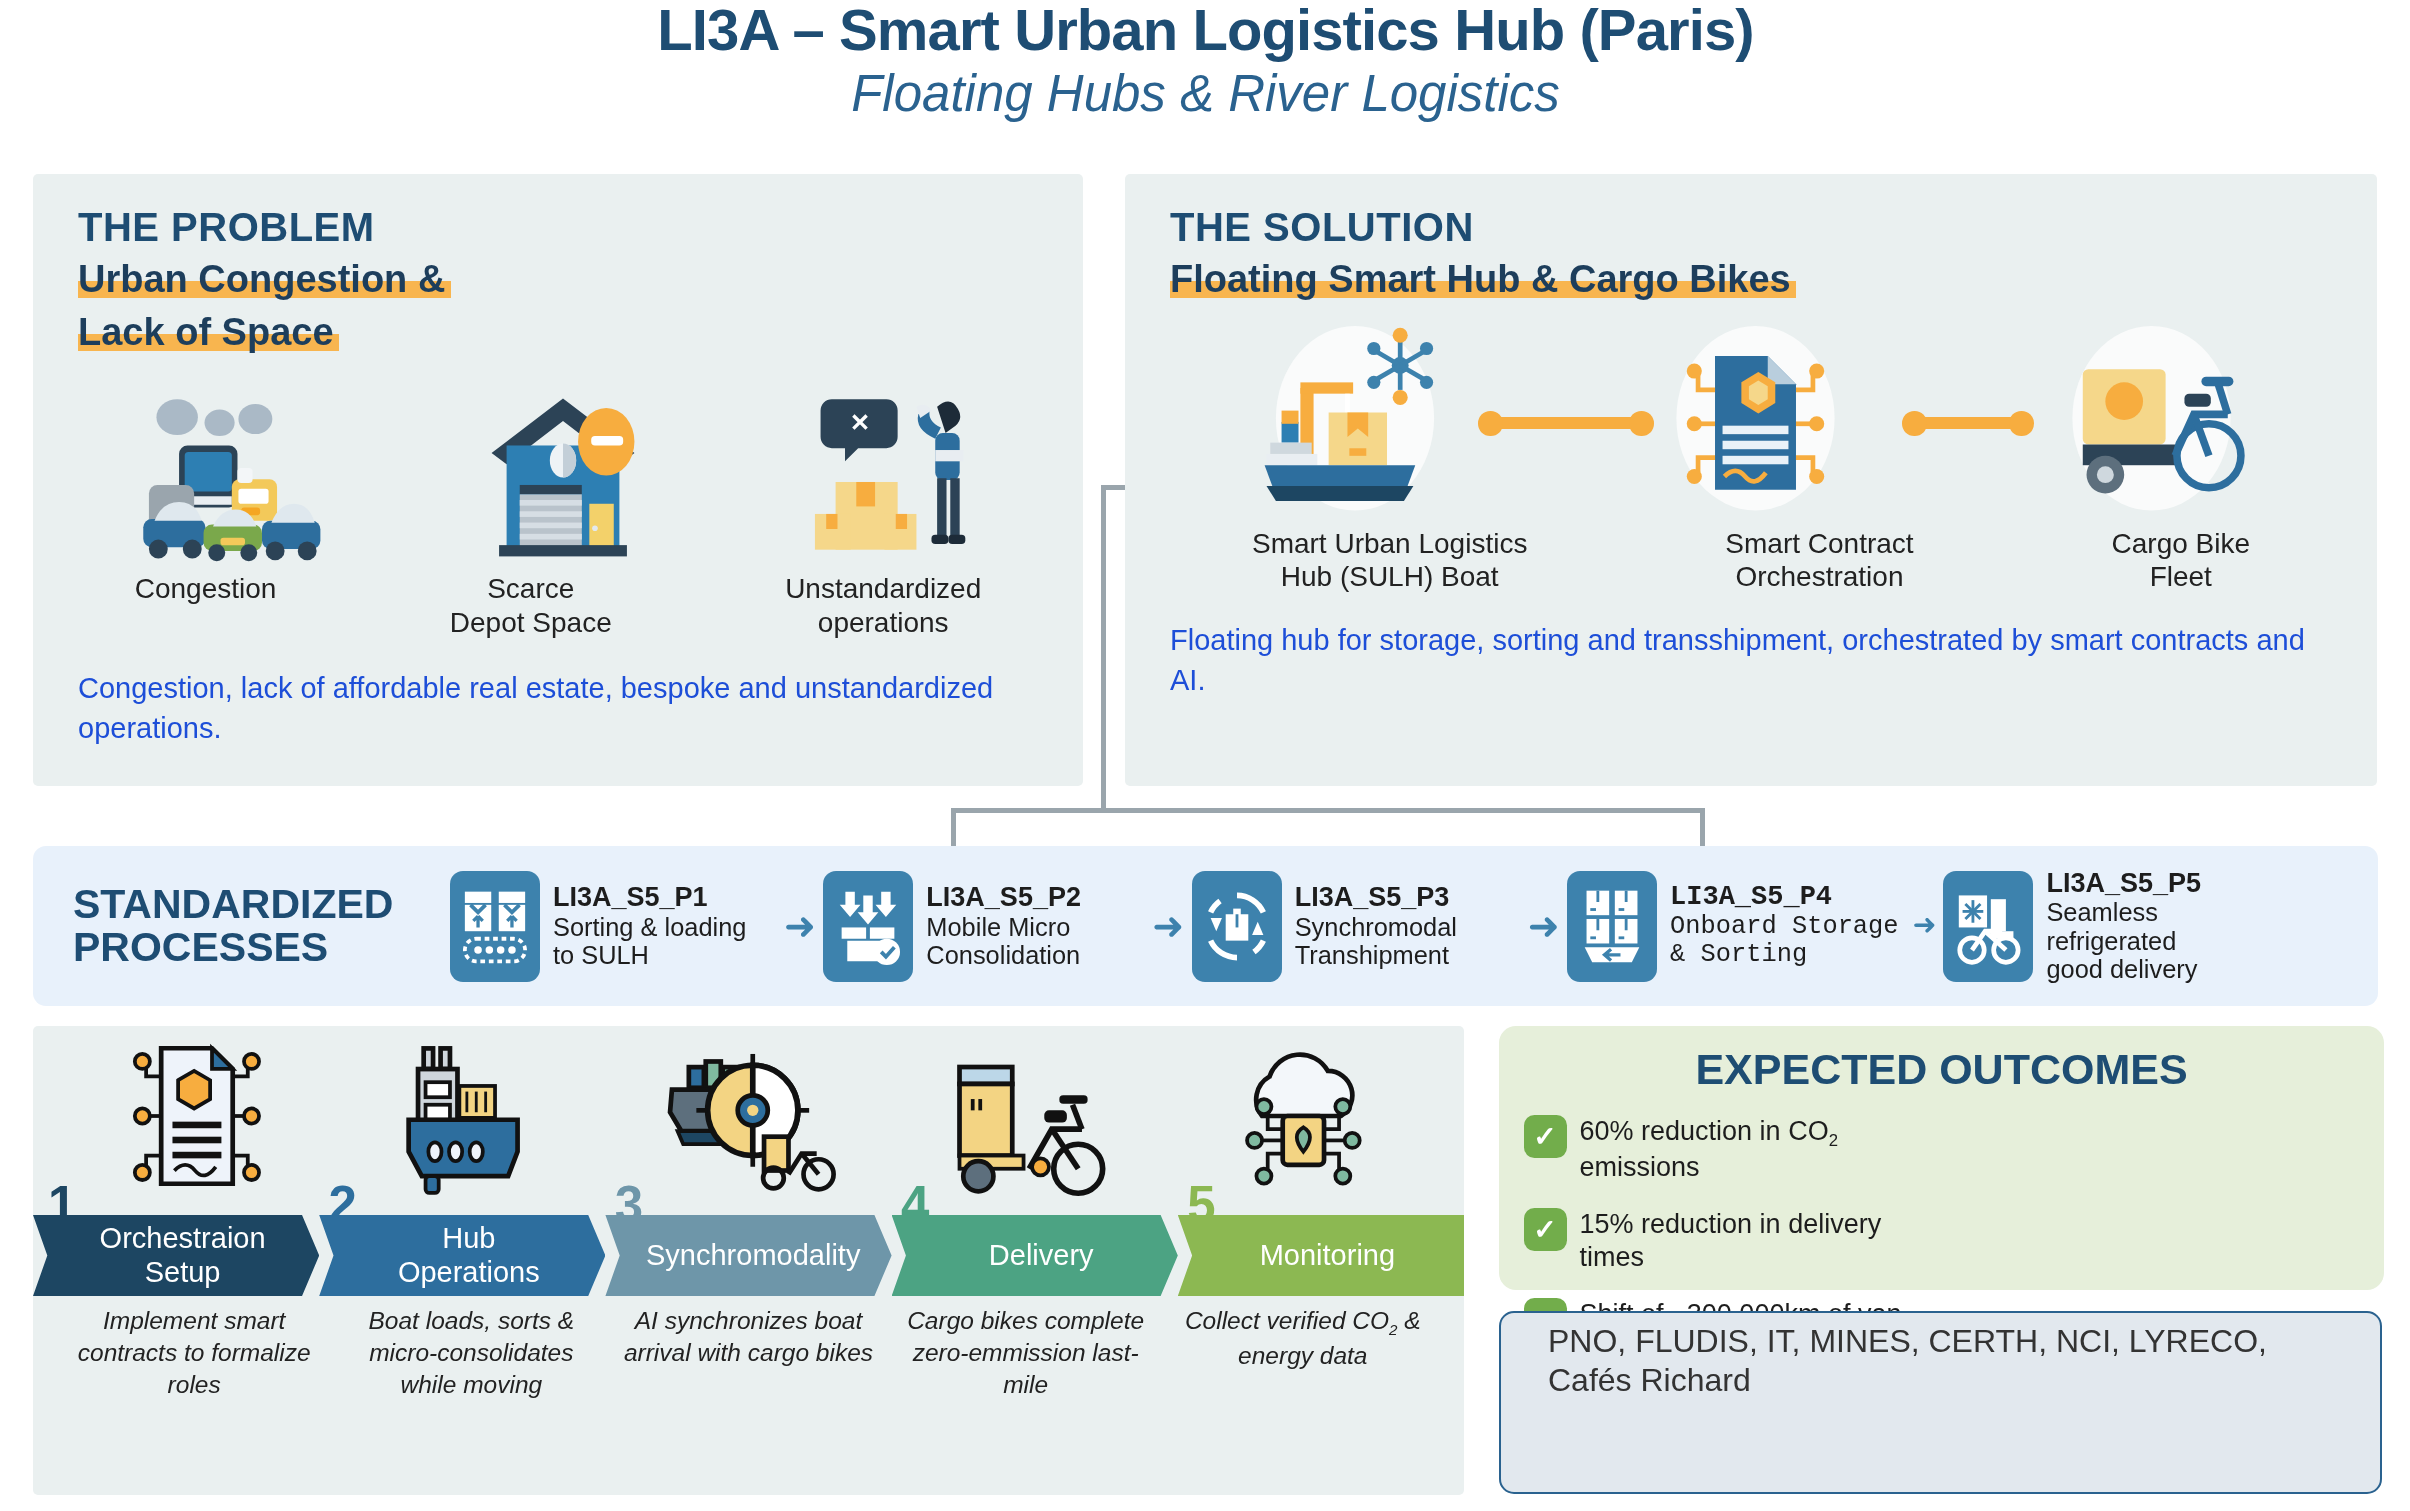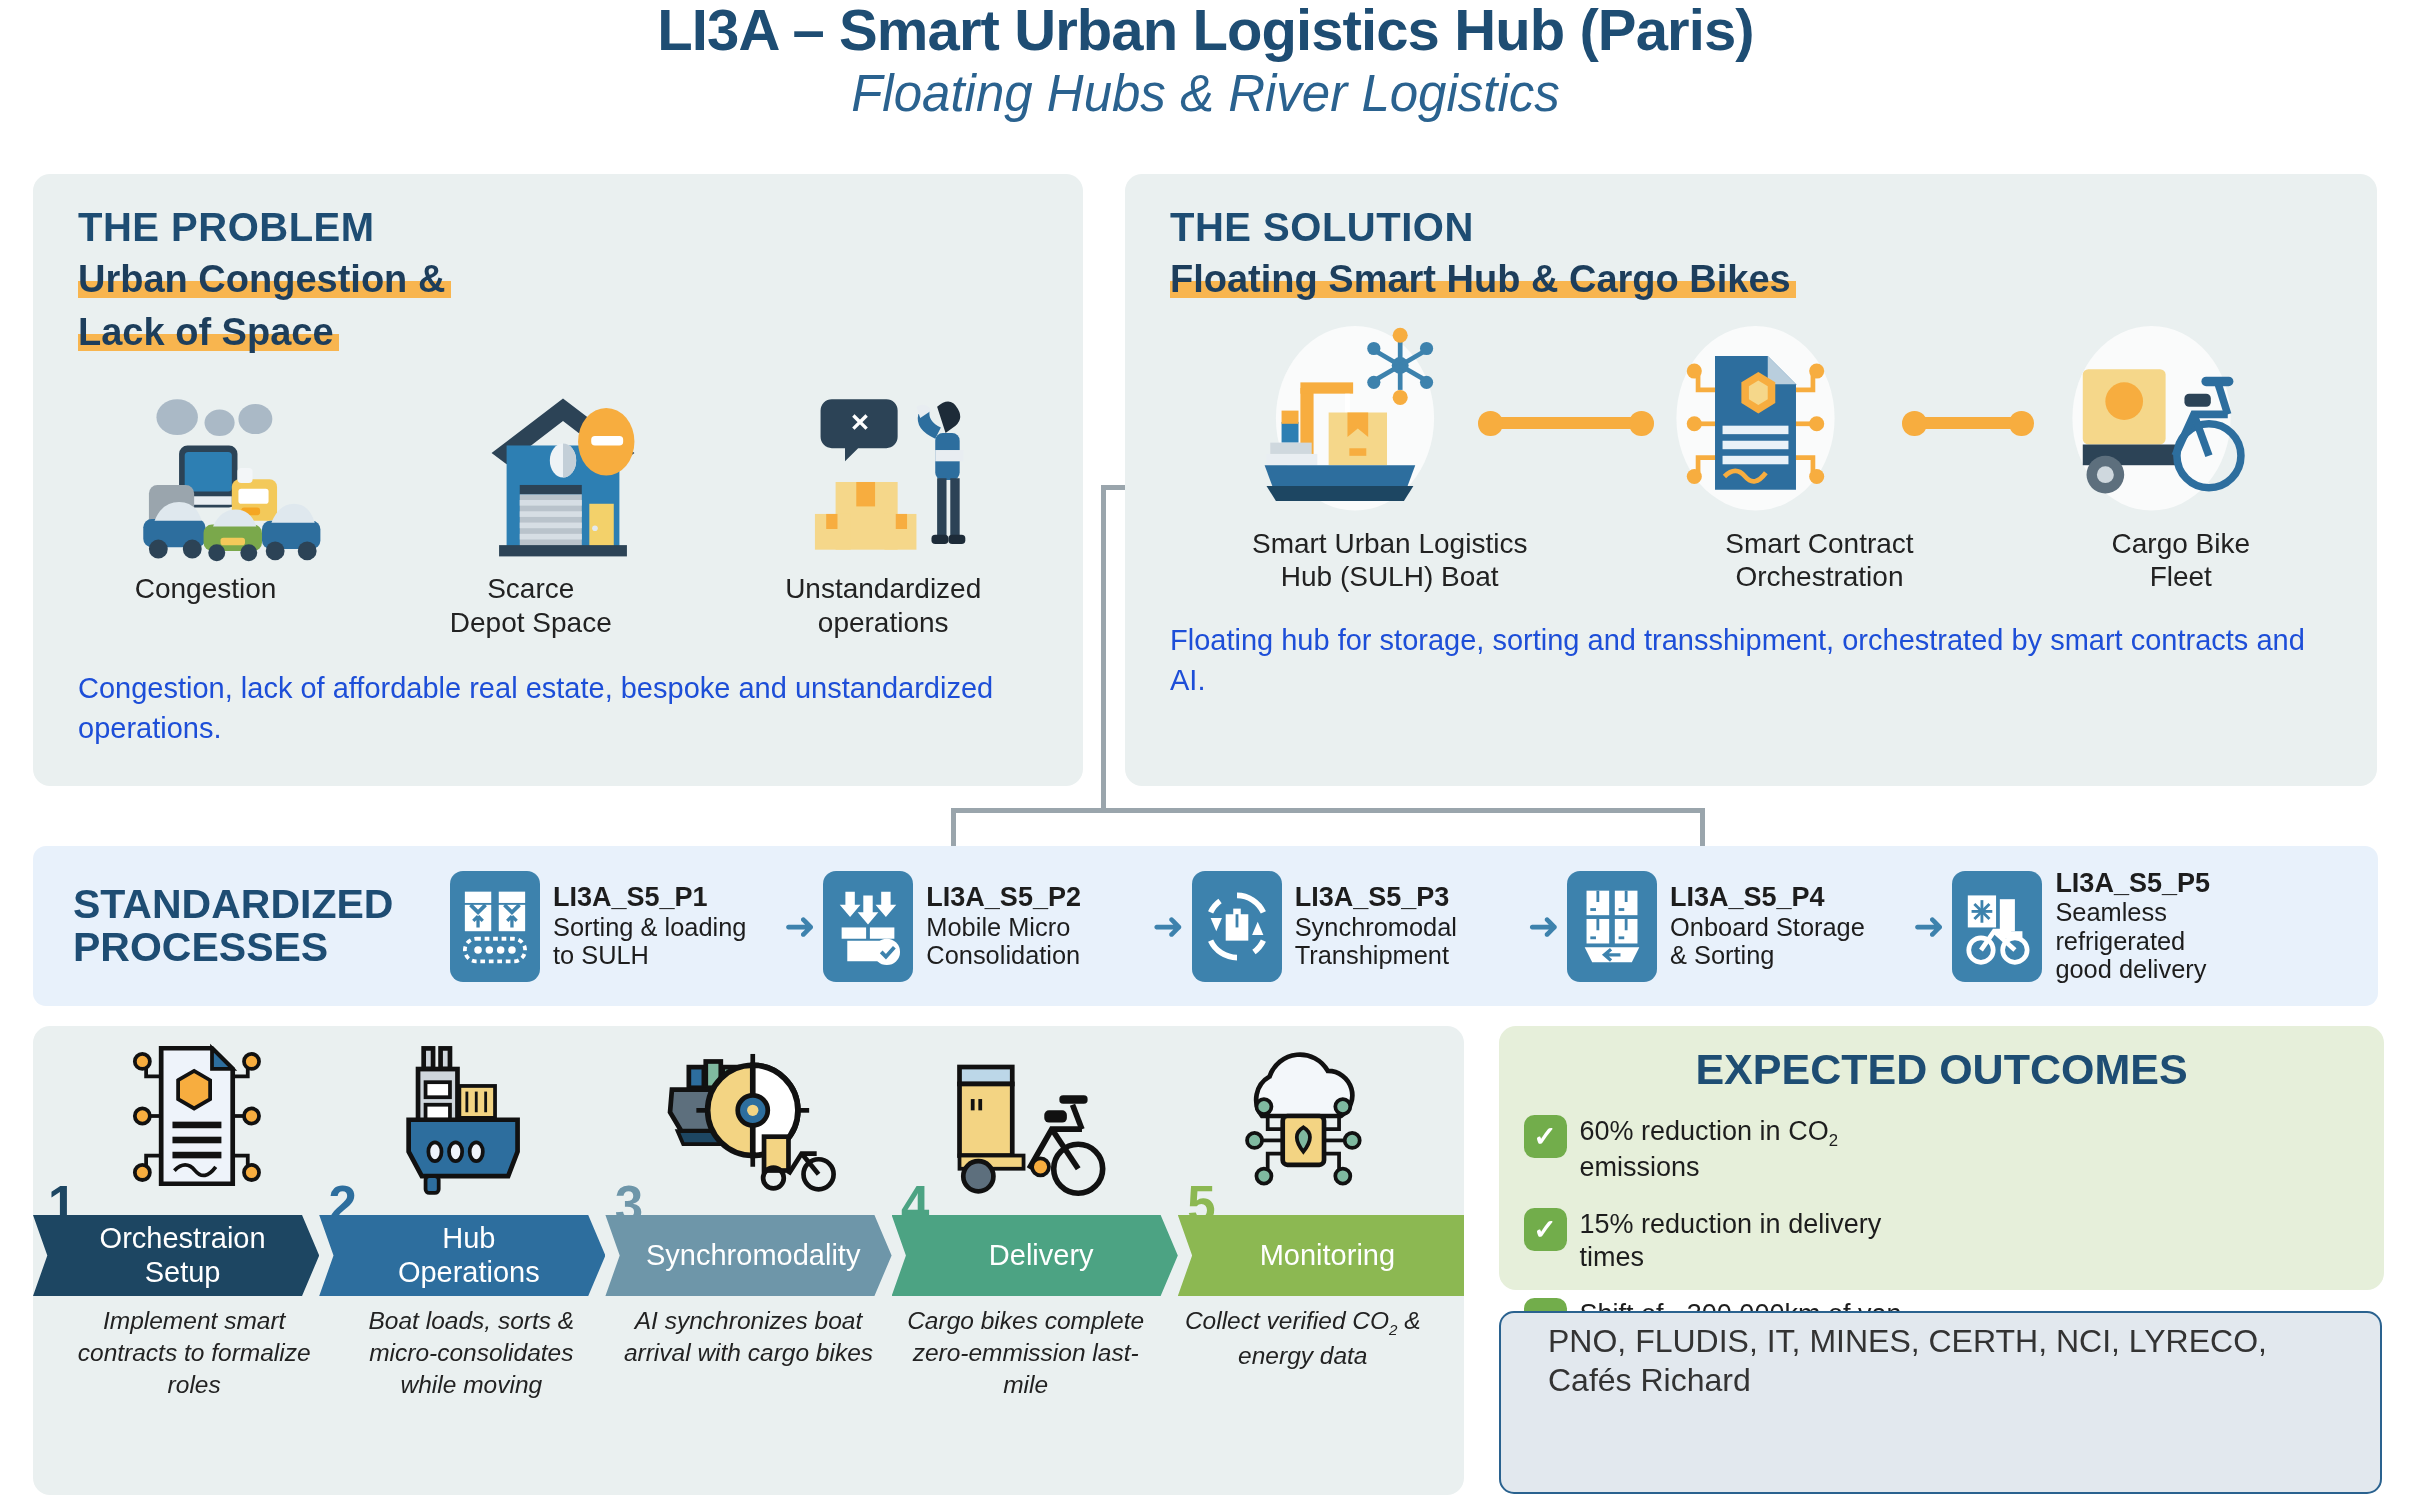--- a/index.html
+++ b/index.html
@@ -19,21 +19,21 @@
     font-size:58px;font-weight:bold;color:#1e4d73;letter-spacing:-0.9px;
     line-height:1.05;
   }
   .sub-title{
     font-size:51px;font-style:italic;color:#2a628f;font-weight:400;
     line-height:1.1;margin-top:5.6px;
   }
 
   
   .card{
-    position:absolute;background:#eaf0f0;border-radius:17px;
+    position:absolute;background:#eaf0f0;border-radius:5px;
   }
   .card-h1{
     font-size:40px;font-weight:bold;color:#1e4d73;letter-spacing:0.5px;
     line-height:1.05;
   }
   .card-h2{
     font-size:38px;font-weight:bold;color:#1d3e5c;line-height:1.18;
     margin-top:5.6px;display:inline-block;
   }
   .hl-line{
@@ -441,21 +441,21 @@
       <div style="width:220px;">
         <div class="proc-code">LI3A_S5_P3</div>
         <div class="proc-desc">
           <div>Synchromodal</div>
           <div>Transhipment</div>
         </div>
       </div>
       <div class="proc-arrow">➜</div>
     </div>
 
-    <div style="display:flex;align-items:center;gap:13px;flex:0 0 auto;margin-left:7.5px;">
+    <div style="display:flex;align-items:center;gap:13px;flex:0 0 auto;margin-left:7.5px;font-family:Liberation Mono, monospace;">
       <div class="proc-tile">
         <svg width="66" height="83" viewBox="0 0 70 88">
           <g fill="#fff">
             <rect x="8" y="6" width="24" height="26"></rect>
               <rect x="38" y="6" width="24" height="26"></rect>
             <rect x="8" y="36" width="24" height="26"></rect>
               <rect x="38" y="36" width="24" height="26"></rect>
           </g>
           <g stroke="#3d82ad" stroke-width="3">
             <line x1="20" y1="6" x2="20" y2="18"></line>

